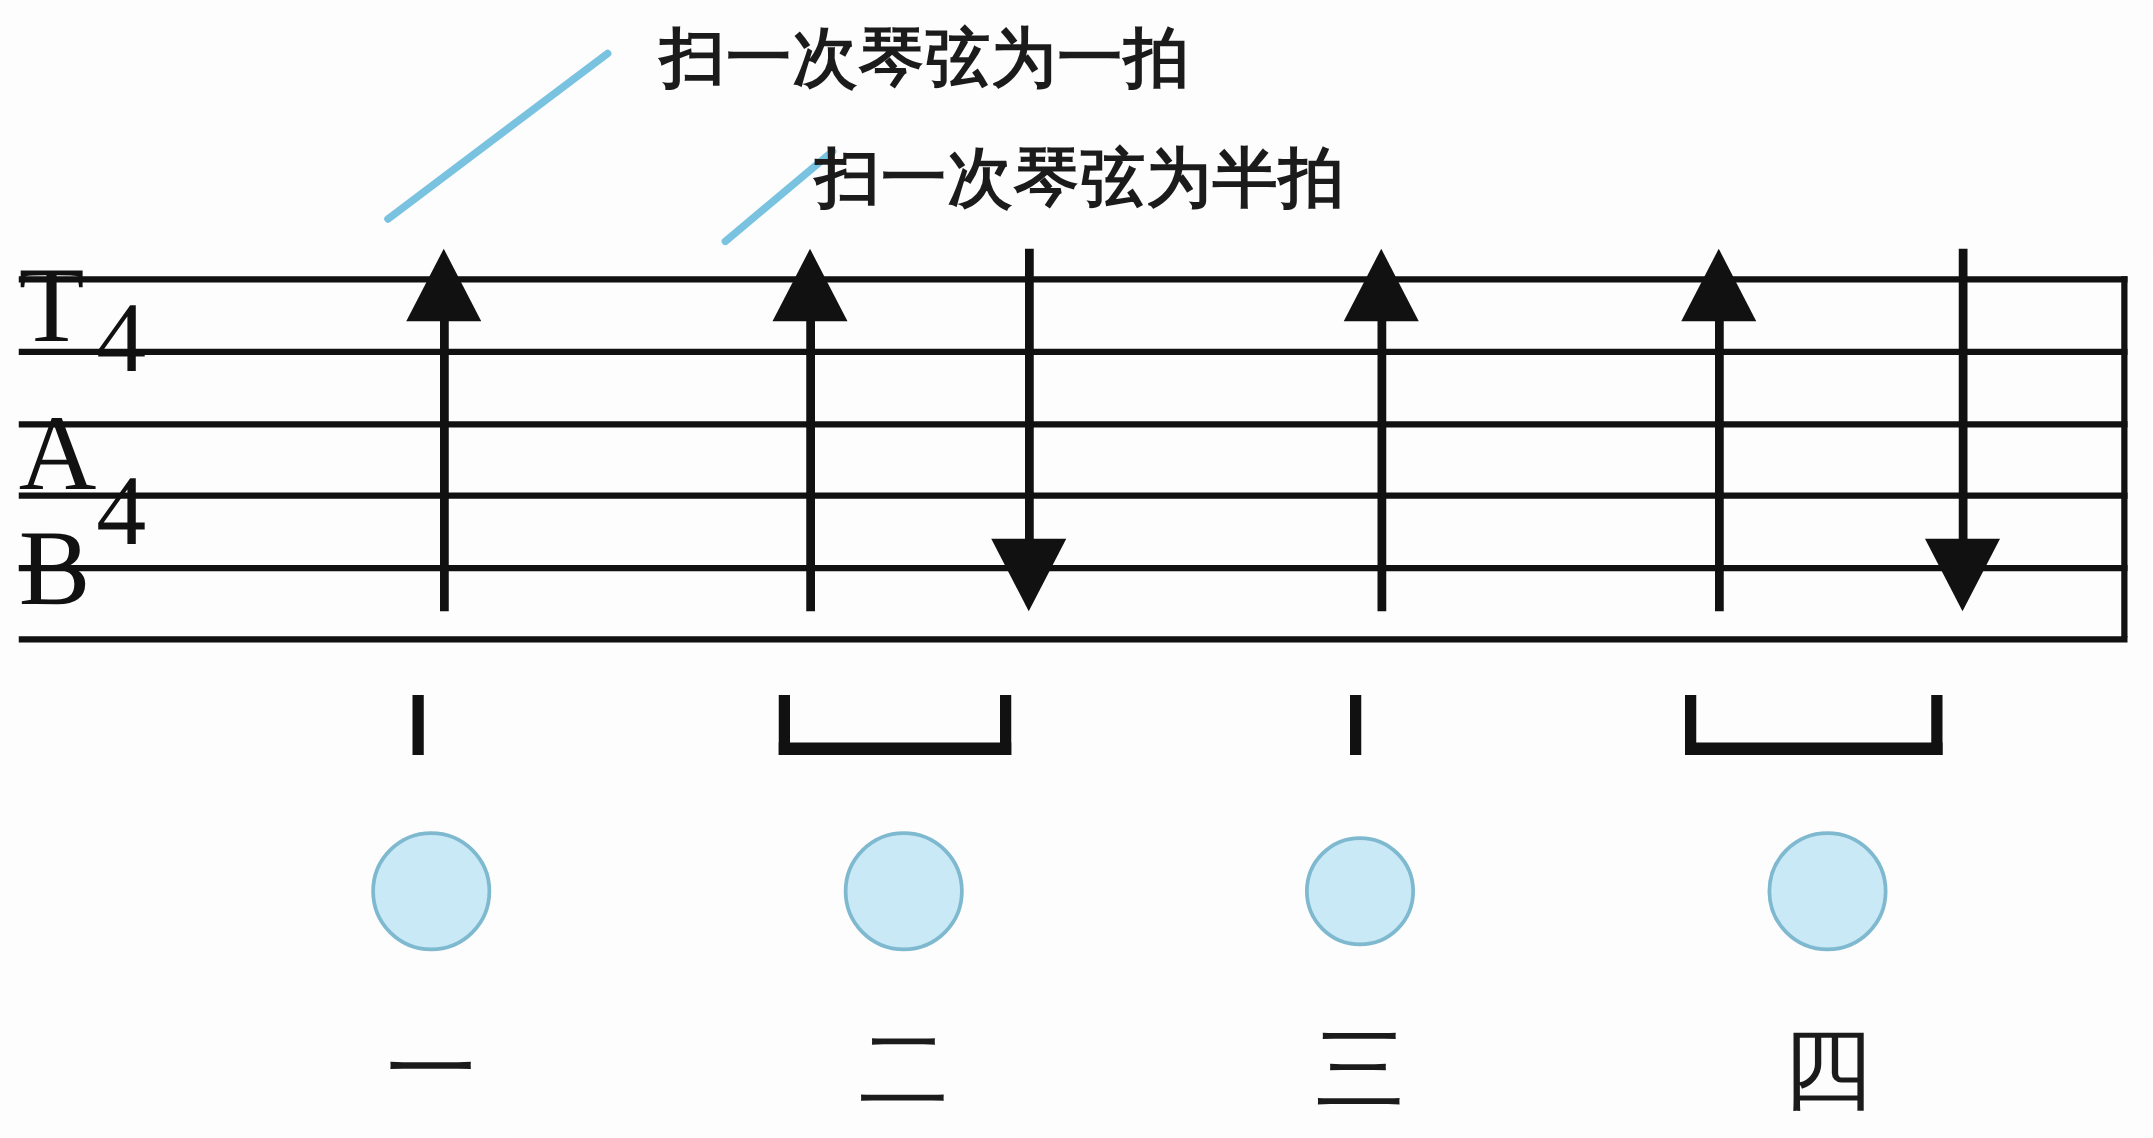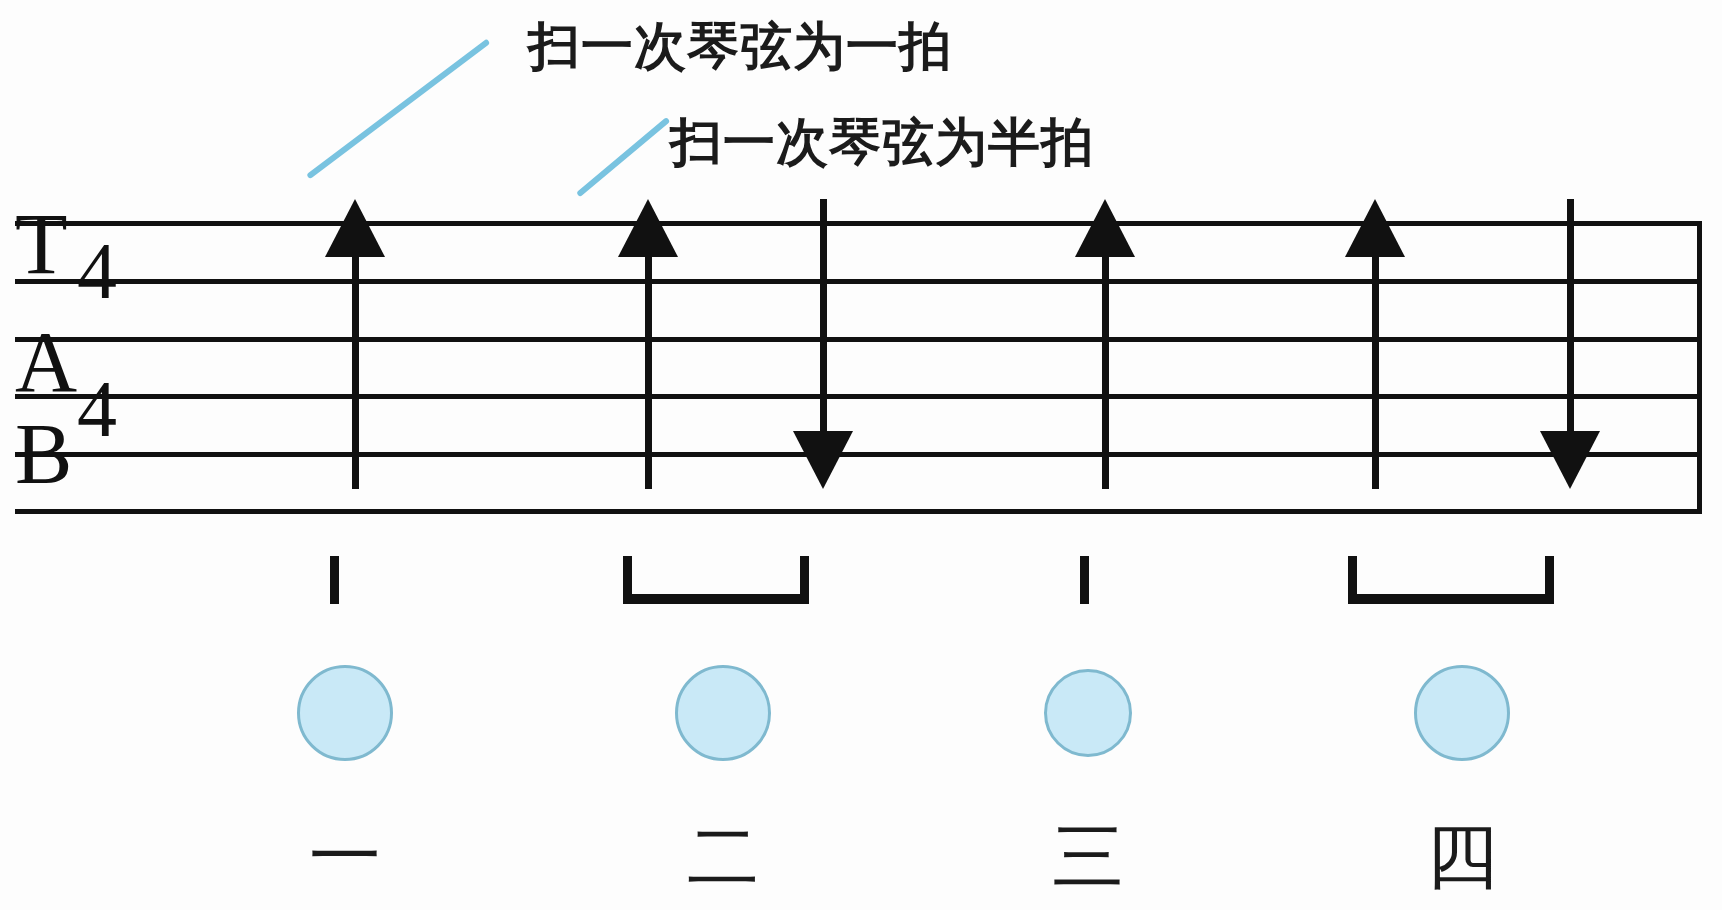--- a/index.html
+++ b/index.html
@@ -126,21 +126,21 @@
 </style>
 </head>
 <body>
 
 <div id="stage" style="background: rgb(253, 253, 253);">
 
   <div id="annotations-layer">
       <div class="leader" style="left: 308px; top: 174px; width: 226px; background: rgb(121, 195, 224); transform: rotate(-37deg);"></div>
       <div class="callout-text" style="left: 528px; top: 12px;">扫一次琴弦为一拍</div>
       <div class="leader" style="left: 578px; top: 192px; width: 118px; background: rgb(121, 195, 224); transform: rotate(-40deg);"></div>
-      <div class="callout-text" style="left: 670px; top: 108px;">扫一次琴弦为半拍</div>
+      <div class="callout-text" style="left: 652px; top: 108px;">扫一次琴弦为半拍</div>
     </div>
 
   <div id="staff" style="left: 15px; top: 221px; width: 1687px;">
     <div id="staff-lines">
         <div class="staff-line" style="top: 0px; background: rgb(17, 17, 17);"></div>
         <div class="staff-line" style="top: 58px; background: rgb(17, 17, 17);"></div>
         <div class="staff-line" style="top: 116px; background: rgb(17, 17, 17);"></div>
         <div class="staff-line" style="top: 173px; background: rgb(17, 17, 17);"></div>
         <div class="staff-line" style="top: 231px; background: rgb(17, 17, 17);"></div>
         <div class="staff-line" style="top: 288px; background: rgb(17, 17, 17);"></div>

